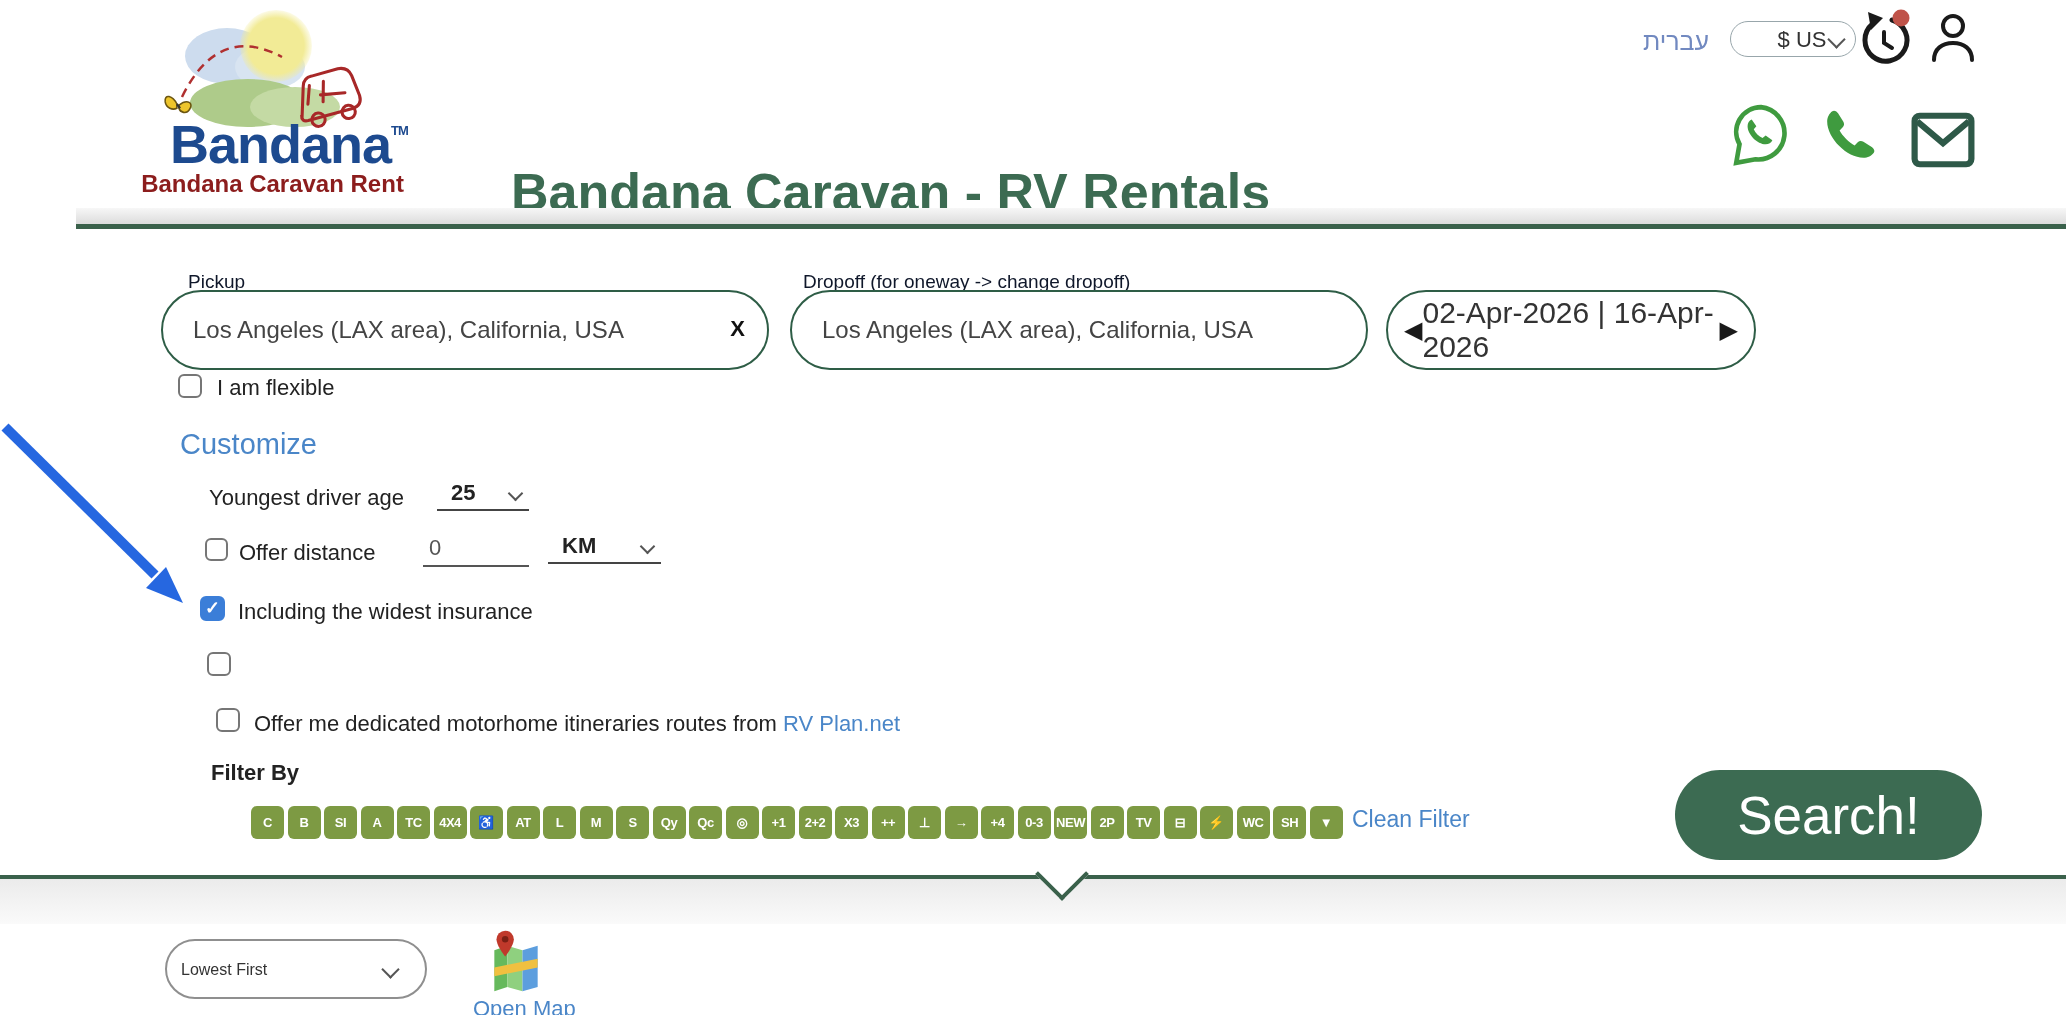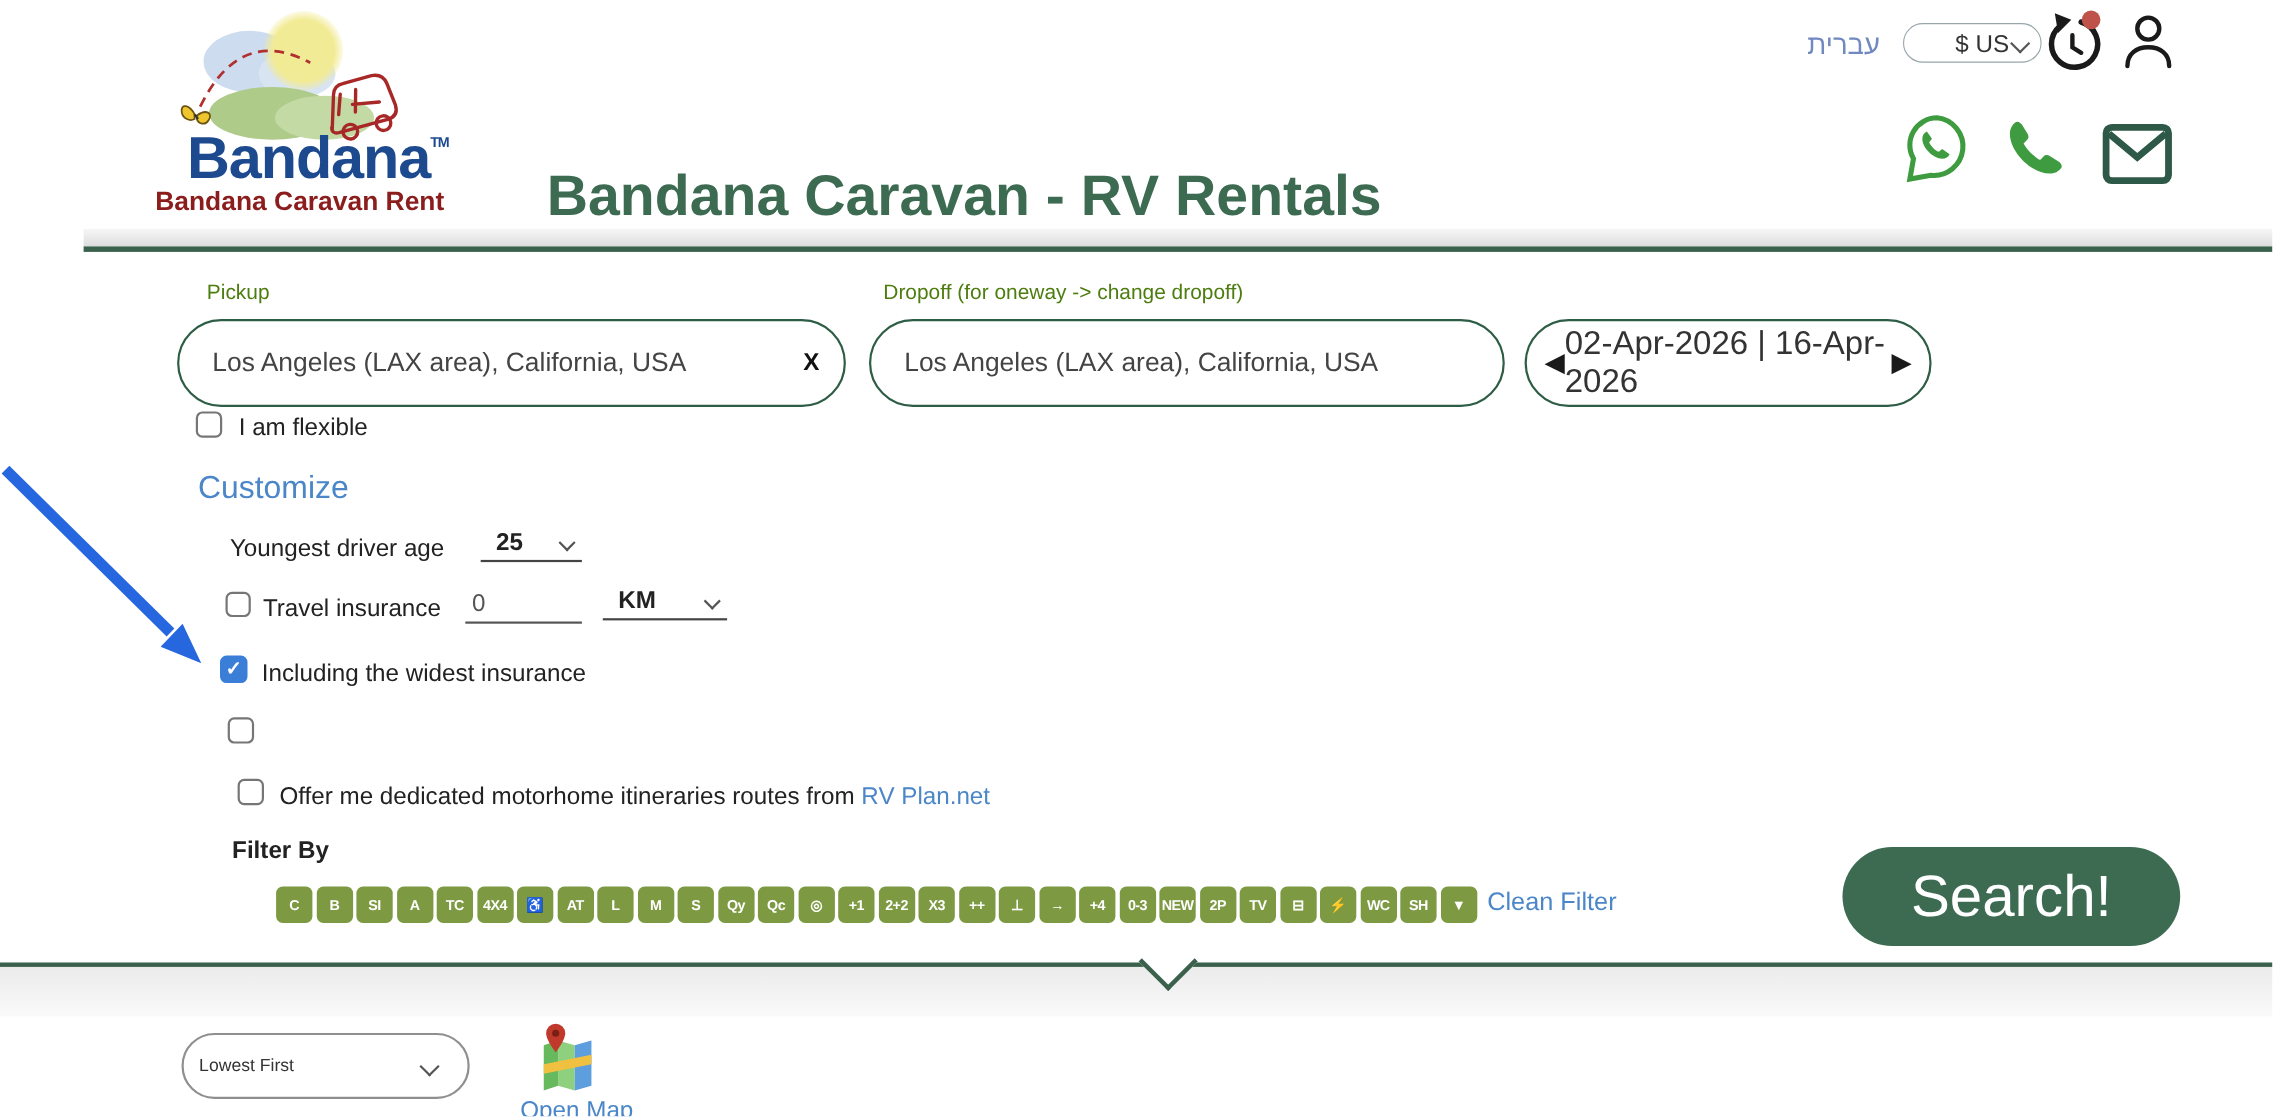--- a/index.html
+++ b/index.html
@@ -28,21 +28,21 @@
             border-radius:18px;background:#fff;}
   .currency select{appearance:none;-webkit-appearance:none;border:none;background:transparent;outline:none;
             width:100%;height:100%;font-family:"Liberation Sans",sans-serif;font-size:22px;color:#333;padding-left:18px;text-align:center;}
   .currency .chev{right:12px;top:11px;}
   .hdr-icon{position:absolute;cursor:pointer;}
 
   .band1{position:absolute;left:76px;right:0;top:208px;height:16px;
          background:linear-gradient(#f7f7f7,#dcdcdc);border-bottom:5px solid #3a614b;}
 
   
-  .field-label{position:absolute;font-size:19px;color:#4d7c0f;}
+  .field-label{position:absolute;font-size:19px;color:#0f172a;margin-top:15px;}
   .pill{position:absolute;border:2.5px solid #2e5d46;border-radius:40px;background:#fff;box-sizing:border-box;}
   .pill-input{width:100%;height:100%;border:none;outline:none;background:transparent;border-radius:40px;
          font-family:"Liberation Sans",sans-serif;font-size:24px;color:#444;padding:0 58px 0 30px;box-sizing:border-box;}
   .clear-x{position:absolute;right:22px;top:24px;font-size:22px;font-weight:bold;color:#111;cursor:pointer;}
   .date-field{display:flex;align-items:center;justify-content:space-between;padding:0 16px;cursor:pointer;}
   .date-arrow{font-size:24px;color:#1a1a1a;cursor:pointer;line-height:1;}
   .date-text{font-size:30px;color:#333;}
   .select-pill select{appearance:none;-webkit-appearance:none;border:none;background:transparent;outline:none;
          width:100%;height:100%;font-family:"Liberation Sans",sans-serif;font-size:22px;color:#333;padding-left:22px;cursor:pointer;}
   .select-pill .chev{right:16px;top:32px;}
@@ -124,21 +124,21 @@
       <svg width="34" height="30" viewBox="0 0 32 28">
         <path d="M14 14C10 6 2 4 3 12c1 6 7 8 11 6z" fill="#eec52c" stroke="#6b5510" stroke-width="1.5"></path>
         <path d="M16 15c8-6 14-2 10 4-3 5-9 3-10-1z" fill="#eec52c" stroke="#6b5510" stroke-width="1.5"></path>
         <path d="M14 14l3 4" stroke="#333" stroke-width="2"></path>
       </svg>
     </span>
     <div class="logo-brand"><span>Bandana</span><span class="logo-tm">TM</span></div>
     <div class="logo-sub">Bandana Caravan Rent</div>
   </div>
 
-  <h1 class="page-title" style="margin:2px;">Bandana Caravan - RV Rentals</h1>
+  <h1 class="page-title" style="margin:16px;">Bandana Caravan - RV Rentals</h1>
 
   <span class="lang-link">עברית</span>
 
   <div class="currency">
     <select>
       <option>$ US</option>
     </select>
     <span class="chev"></span>
   </div>
 
@@ -205,21 +205,21 @@
 
   <span class="inline-label" style="left:209px;top:485px;">Youngest driver age</span>
   <div class="u-select" style="left:437px;top:480px;width:92px;">
     <select>
       <option>25</option>
     </select>
     <span class="chev"></span>
   </div>
 
   <span class="cb" style="left:205px;top:538px;width:23px;height:23px;"></span>
-  <span class="cb-label" style="left:239px;top:540px;">Travel insurance</span>
+  <span class="cb-label" style="left:239px;top:540px;">Offer distance</span>
   <input class="u-input" style="left: 423px; top: 535px; width: 106px;" value="0">
   <div class="u-select" style="left:548px;top:533px;width:113px;">
     <select>
       <option>KM</option>
     </select>
     <span class="chev"></span>
   </div>
 
   <span class="cb checked" style="left:200px;top:596px;width:25px;height:25px;"></span>
   <span class="cb-label" style="left:238px;top:599px;">Including the widest insurance</span>

